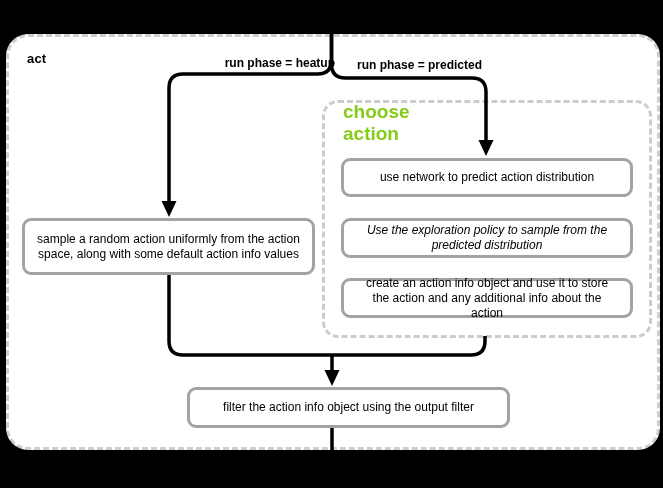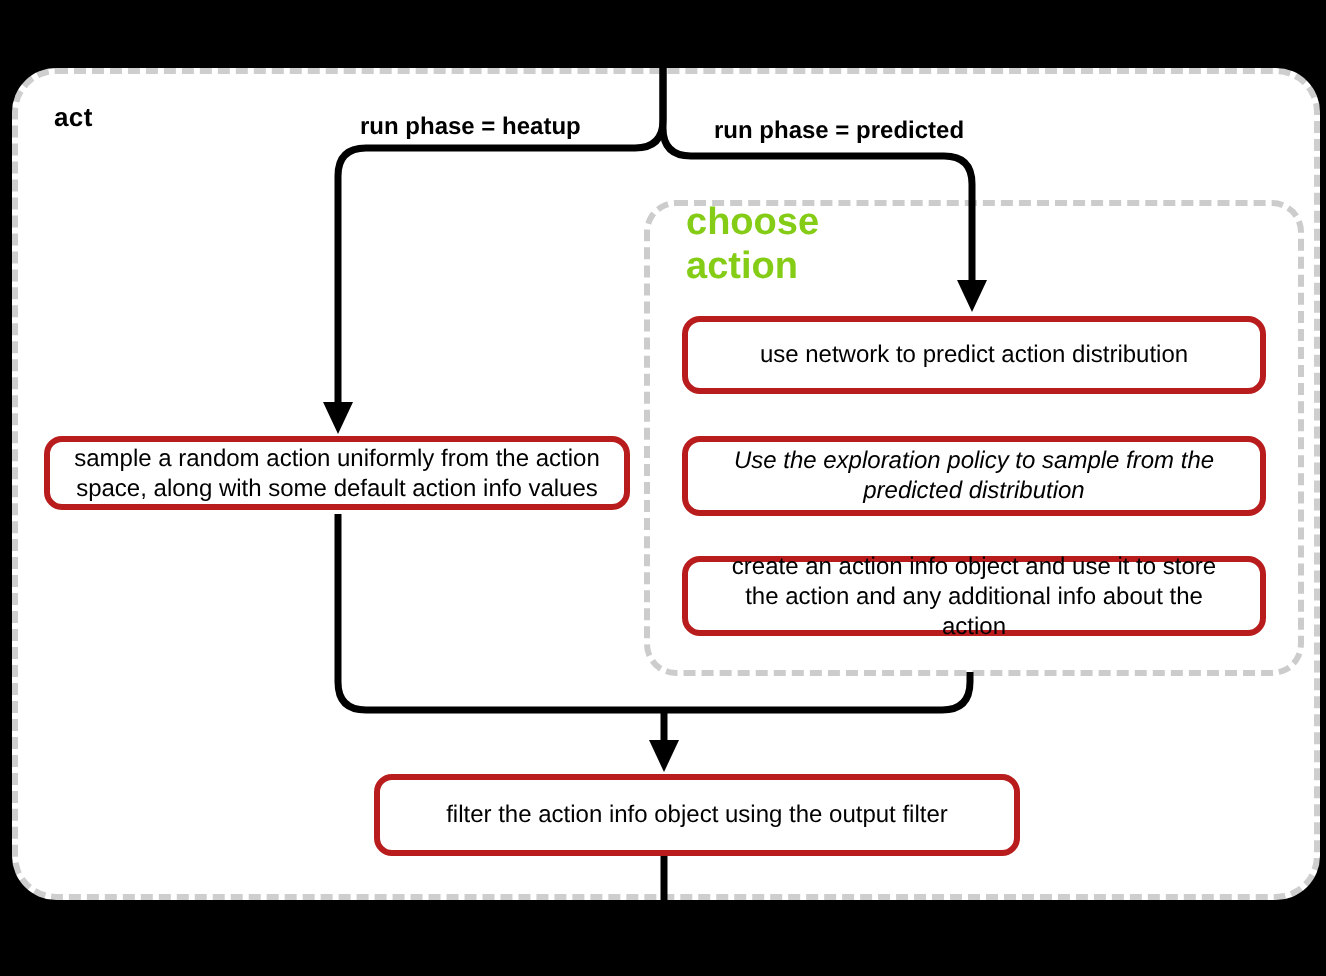--- a/index.html
+++ b/index.html
@@ -59,44 +59,45 @@
     color: #84cc16;
   }
   .edge-label {
     position: absolute;
     font-size: 12px;
     font-weight: bold;
     color: #000;
     white-space: nowrap;
   }
   .label-heatup {
-    left: 180px;
+    left: 195px;
     top: 56px;
     width: 140px;
+    text-align: right;
   }
   .label-training {
     left: 357px;
     top: 58px;
   }
   .node {
     position: absolute;
     box-sizing: border-box;
     background: #fff;
-    border: 3px solid #b91c1c;
+    border: 3px solid #a3a3a3;
     border-radius: 9px;
     display: flex;
     align-items: center;
     justify-content: center;
     text-align: center;
     font-size: 12px;
     line-height: 15px;
     color: #000;
     padding: 2px 12px;
   }
-  .node-sample  { left: 22px;  top: 218px; width: 293px; height: 37px; }
+  .node-sample  { left: 22px;  top: 218px; width: 293px; height: 57px; }
   .node-network { left: 341px; top: 158px; width: 292px; height: 39px; }
   .node-explore { left: 341px; top: 218px; width: 292px; height: 40px; font-style: italic; }
   .node-create  { left: 341px; top: 278px; width: 292px; height: 40px; }
   .node-filter  { left: 187px; top: 387px; width: 323px; height: 41px; }
   svg.edges {
     position: absolute;
     left: 0;
     top: 0;
     width: 663px;
     height: 488px;

